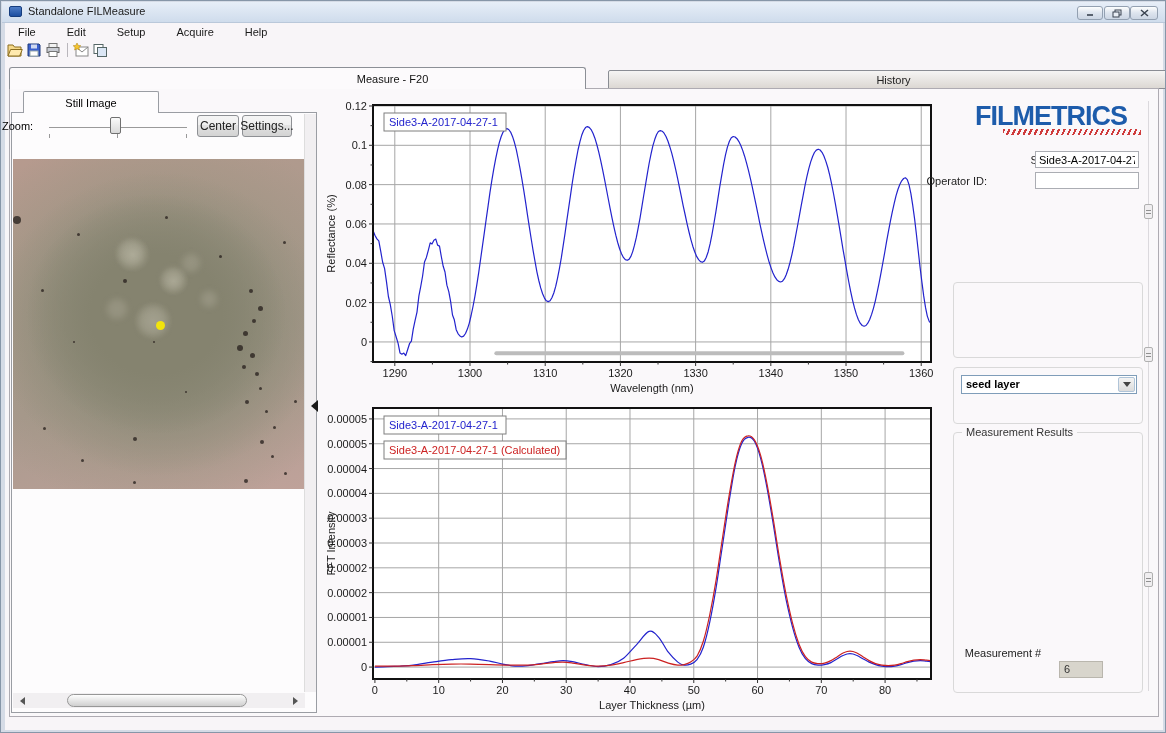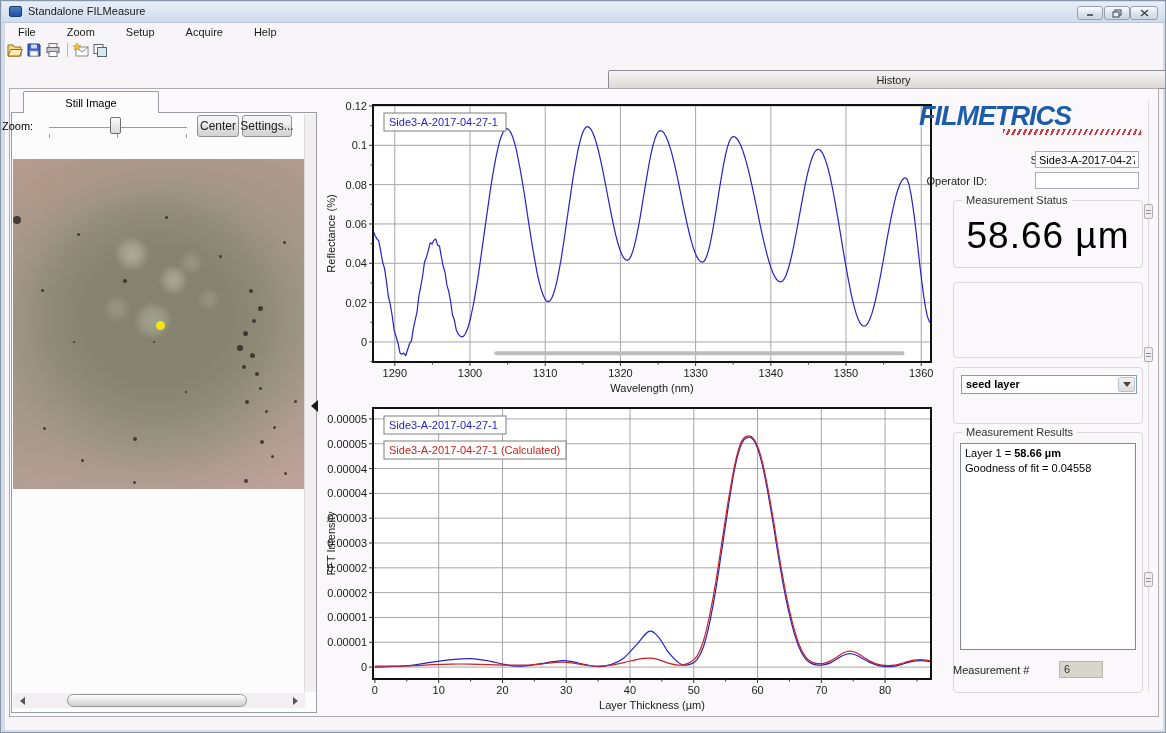--- a/index.html
+++ b/index.html
@@ -60,21 +60,21 @@
   .hs-thumb{position:absolute;left:54px;top:1px;width:180px;height:13px;border:1px solid #979797;border-radius:7px;
     background:linear-gradient(#fefefe,#cfcfcf);}
   .vscroll{left:303px;top:113px;width:12px;height:578px;background:#f1eff1;border-left:1px solid #ddd;z-index:5;}
   .tri-left{width:0;height:0;border:4px solid transparent;border-right:5px solid #555;}
   .tri-right{width:0;height:0;border:4px solid transparent;border-left:5px solid #555;}
   .splitter-arrow{left:304px;top:399px;width:0;height:0;border:6px solid transparent;
     border-right:7px solid #1a1a1a;z-index:6;}
   
   .chartsvg{z-index:3;}
   
-  .logo{left:902px;top:100px;width:184px;height:30px;font-size:27px;font-weight:bold;font-style:italic;
+  .logo{left:958px;top:100px;width:184px;height:30px;font-size:27px;font-weight:bold;
     letter-spacing:-1px;line-height:30px;text-align:center;z-index:3;}
   .logo-hatch{left:1002px;top:128px;width:138px;height:6px;z-index:3;
     background:repeating-linear-gradient(115deg,#cf3b3b 0,#cf3b3b 2px,rgba(0,0,0,0) 2px,rgba(0,0,0,0) 5px);}
   .group{border:1px solid #d9d9d9;border-radius:4px;z-index:3;}
   .group-label{position:absolute;top:-7px;left:8px;background:#faf8fa;padding:0 4px;font-size:11px;color:#333;}
   .flabel{font-size:11px;color:#222;z-index:4;}
   .tbox{border:1px solid #abadb3;background:#fff;font-size:11px;font-family:"Liberation Sans",sans-serif;
     padding:0 3px;z-index:4;}
   .readout{font-size:37px;color:#000;letter-spacing:1px;z-index:4;text-align:center;}
   .combo{left:960px;top:374px;width:176px;height:19px;background:#fff;border:1px solid #7f9db9;z-index:4;}
@@ -112,21 +112,21 @@
   </div>
   <div class="abs winbtn" style="right:7px;width:28px;">
     <svg width="9" height="8">
       <path d="M1 1 L8 7 M8 1 L1 7" stroke="#3a4350" stroke-width="1.5"></path>
       </svg>
   </div>
 
   <div class="abs client"></div>
   <div class="abs menubar" id="menubar">
       <span class="menu-item">File</span>
-      <span class="menu-item">Zoom</span>
+      <span class="menu-item">Edit</span>
       <span class="menu-item">Setup</span>
       <span class="menu-item">Acquire</span>
       <span class="menu-item">Help</span>
     </div>
   <div class="abs toolbar" id="toolbar">
       <span class="tool">
         <svg width="16" height="16">
           <path d="M1 3 h5 l1.5 2 H14 v9 H1 z" fill="#f6d98a" stroke="#8a6d1e"></path>
           <path d="M1 14 L3.6 7.5 H15.3 L12.6 14 Z" fill="#ffe9ae" stroke="#8a6d1e"></path>
         </svg>
@@ -155,20 +155,23 @@
       </span>
       <span class="tool">
         <svg width="16" height="16">
           <rect x="2" y="2.5" width="9" height="9" fill="#fff" stroke="#566"></rect>
           <rect x="5.5" y="5.5" width="9" height="9" fill="#dbe6f5" stroke="#566"></rect>
         </svg>
       </span>
     </div>
 
   <div class="abs mainbox"></div>
+  <div class="abs tab-measure">
+    <span>Measure - F20</span>
+  </div>
   <div class="abs tab-history">
     <span>History</span>
   </div>
 
   <div class="abs still-tab">
     <span>Still Image</span>
   </div>
   <div class="abs leftpanel"></div>
   <div class="abs zoom-label">Zoom:</div>
   <div class="abs slider-track"></div>
@@ -385,24 +388,20 @@
     </svg>
 
   <div class="abs logo" id="logoText" style="color: rgb(29, 92, 171);">FILMETRICS</div>
   <div class="abs logo-hatch"></div>
 
   <div class="abs flabel" style="left:1012px;top:153px;width:72px;text-align:right;">Sample ID:</div>
   <input class="abs tbox" style="left: 1034px; top: 150px; width: 104px; height: 17px;" value="Side3-A-2017-04-27-1">
   <div class="abs flabel" style="left:914px;top:174px;width:72px;text-align:right;">Operator ID:</div>
   <input class="abs tbox" style="left: 1034px; top: 171px; width: 104px; height: 17px;" value="">
 
-  <div class="abs group" style="left:952px;top:199px;width:190px;height:68px;">
-    <span class="group-label">Measurement Status</span>
-    <div class="readout" style="margin-top:14px;">58.66 µm</div>
-  </div>
 
   <div class="abs group" style="left:952px;top:281px;width:190px;height:76px;"></div>
   <div class="abs btn" style="left:968px;top:289px;width:158px;height:34px;font-weight:bold;font-size:13px;">
     <span>Measure</span>
   </div>
   <div class="abs btn" style="left:966px;top:330px;width:80px;height:21px;">
     <span>Baseline...</span>
   </div>
   <div class="abs btn" style="left:1052px;top:330px;width:78px;height:21px;">
     <span>Analyze</span>
@@ -415,25 +414,21 @@
         <i></i>
       </span>
   </div>
   <div class="abs btn" style="left:982px;top:398px;width:132px;height:22px;">
     <span>Edit Recipe...</span>
   </div>
 
   <div class="abs group" style="left:952px;top:431px;width:190px;height:261px;">
     <span class="group-label">Measurement Results</span>
   </div>
-  <div class="abs listbox">
-    <div><span>Layer 1 = </span><b>58.66 µm</b></div>
-    <div>Goodness of fit = 0.04558</div>
-  </div>
-  <div class="abs flabel" style="left:952px;top:663px;width:100px;text-align:left;">Measurement #</div>
+  <div class="abs flabel" style="left:952px;top:646px;width:100px;text-align:center;">Measurement #</div>
   <div class="abs measfield">6</div>
 
   <div class="abs vline"></div>
   <div class="abs handle" style="top:203px;">
       <i></i>
       <i></i>
     </div>
   <div class="abs handle" style="top:346px;">
       <i></i>
       <i></i>

